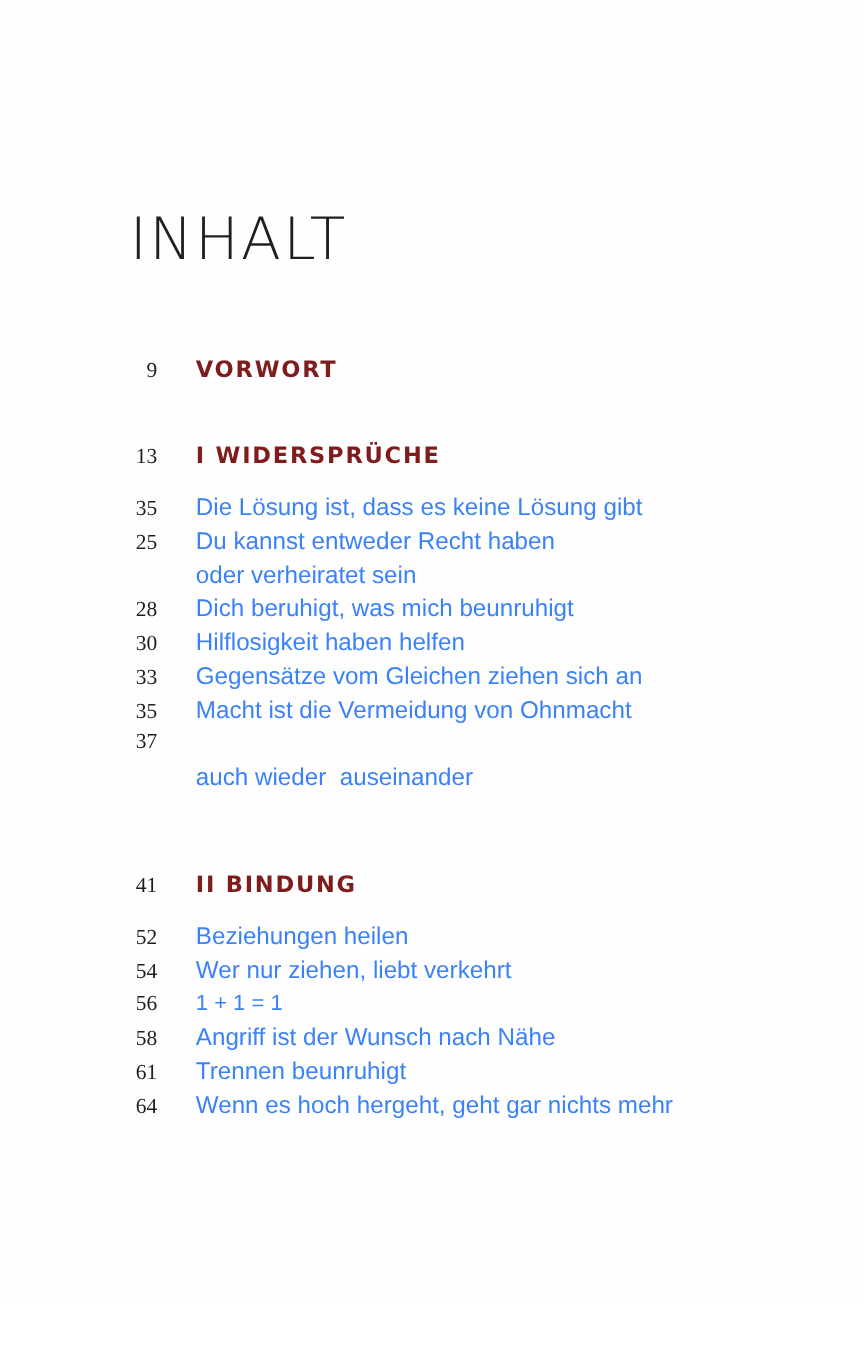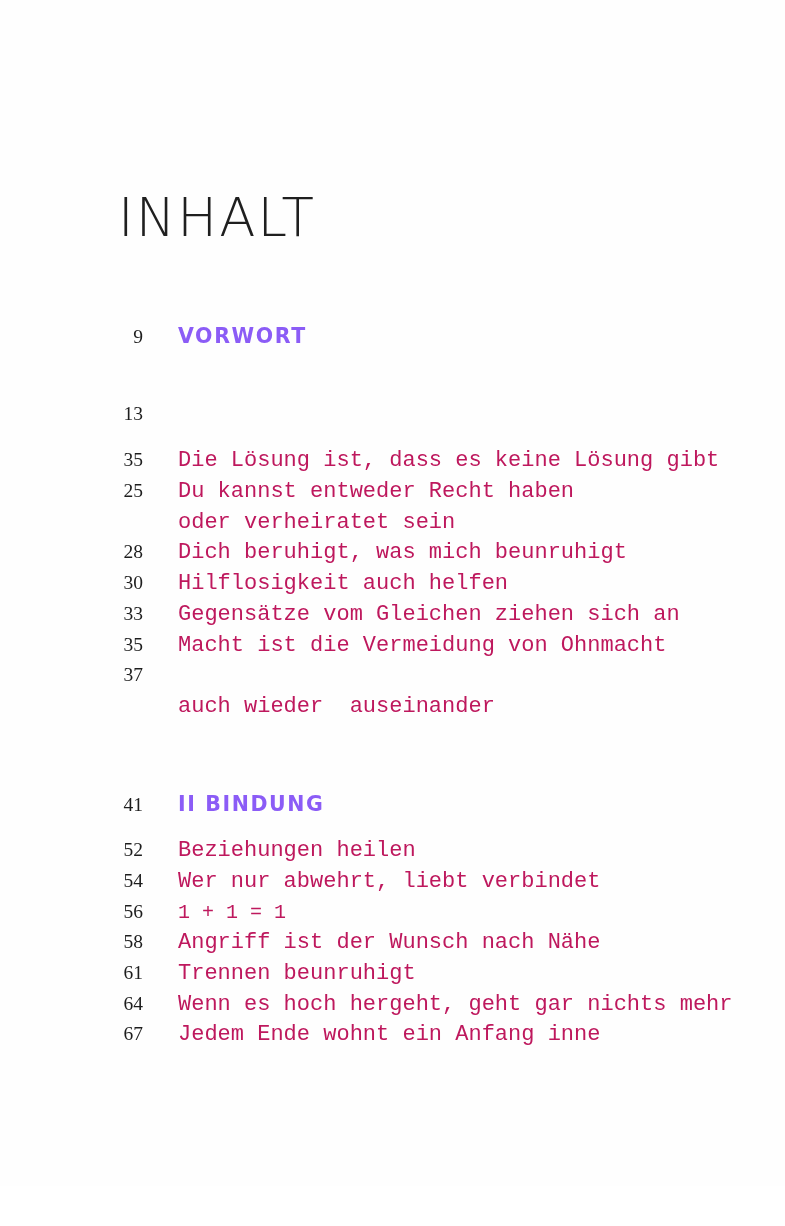--- a/index.html
+++ b/index.html
@@ -60,37 +60,37 @@
     text-align: right;
     font-family: "Liberation Serif", serif;
     font-size: 19.5px;
     font-weight: 400;
     color: #1d1d1d;
     line-height: 1;
   }
 
   .txt-col {
     padding-left: 35px;
-    font-family: Liberation Mono, monospace;
+    font-family: Liberation Sans, sans-serif;
     font-size: 22px;
     line-height: 1;
-    color: #be185d;
+    color: #3b82f6;
     white-space: pre;
   }
 
   
   .row.heading {
     height: 30.7px;
   }
   .row.heading .txt-col {
     font-family: "DejaVu Sans", sans-serif;
     font-weight: 700;
     font-size: 20.5px;
     letter-spacing: 1.6px;
-    color: #8b5cf6;
+    color: #7f1d1d;
   }
   .row.heading .num-col {
     font-size: 19.5px;
   }
 
   
   .row.cont .num-col {
     color: transparent;
   }
 
@@ -115,20 +115,21 @@
 
     <div class="row heading">
       <div class="num-col">9</div>
       <div class="txt-col">VORWORT</div>
     </div>
 
     <div class="gap-after-vorwort"></div>
 
     <div class="row heading">
       <div class="num-col">13</div>
+      <div class="txt-col">I WIDERSPRÜCHE</div>
     </div>
 
     <div class="gap-after-heading"></div>
 
     <div class="row">
       <div class="num-col">35</div>
       <div class="txt-col">Die Lösung ist, dass es keine Lösung gibt</div>
     </div>
     <div class="row">
       <div class="num-col">25</div>
@@ -137,21 +138,21 @@
     <div class="row cont">
       <div class="num-col"></div>
       <div class="txt-col">oder verheiratet sein</div>
     </div>
     <div class="row">
       <div class="num-col">28</div>
       <div class="txt-col">Dich beruhigt, was mich beunruhigt</div>
     </div>
     <div class="row">
       <div class="num-col">30</div>
-      <div class="txt-col">Hilflosigkeit auch helfen</div>
+      <div class="txt-col">Hilflosigkeit haben helfen</div>
     </div>
     <div class="row">
       <div class="num-col">33</div>
       <div class="txt-col">Gegensätze vom Gleichen ziehen sich an</div>
     </div>
     <div class="row">
       <div class="num-col">35</div>
       <div class="txt-col">Macht ist die Vermeidung von Ohnmacht</div>
     </div>
     <div class="row">
@@ -170,37 +171,33 @@
     </div>
 
     <div class="gap-after-heading"></div>
 
     <div class="row">
       <div class="num-col">52</div>
       <div class="txt-col">Beziehungen heilen</div>
     </div>
     <div class="row">
       <div class="num-col">54</div>
-      <div class="txt-col">Wer nur abwehrt, liebt verbindet</div>
+      <div class="txt-col">Wer nur ziehen, liebt verkehrt</div>
     </div>
     <div class="row">
       <div class="num-col">56</div>
       <div class="txt-col small">1 + 1 = 1</div>
     </div>
     <div class="row">
       <div class="num-col">58</div>
       <div class="txt-col">Angriff ist der Wunsch nach Nähe</div>
     </div>
     <div class="row">
       <div class="num-col">61</div>
       <div class="txt-col">Trennen beunruhigt</div>
     </div>
     <div class="row">
       <div class="num-col">64</div>
       <div class="txt-col">Wenn es hoch hergeht, geht gar nichts mehr</div>
     </div>
-    <div class="row">
-      <div class="num-col">67</div>
-      <div class="txt-col">Jedem Ende wohnt ein Anfang inne</div>
-    </div>
 
   </div>
 </div>
 
 </body></html>

